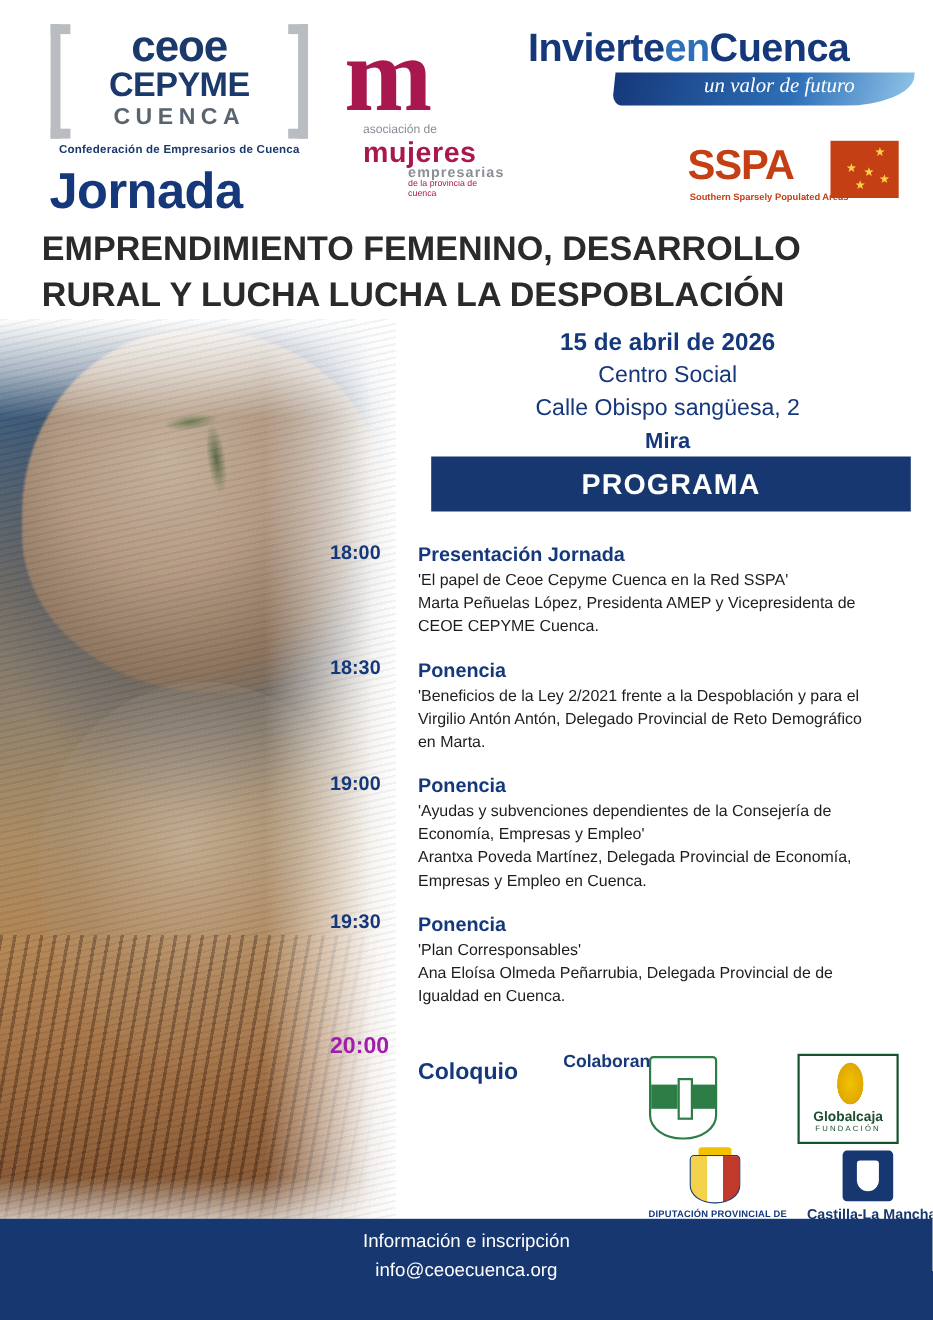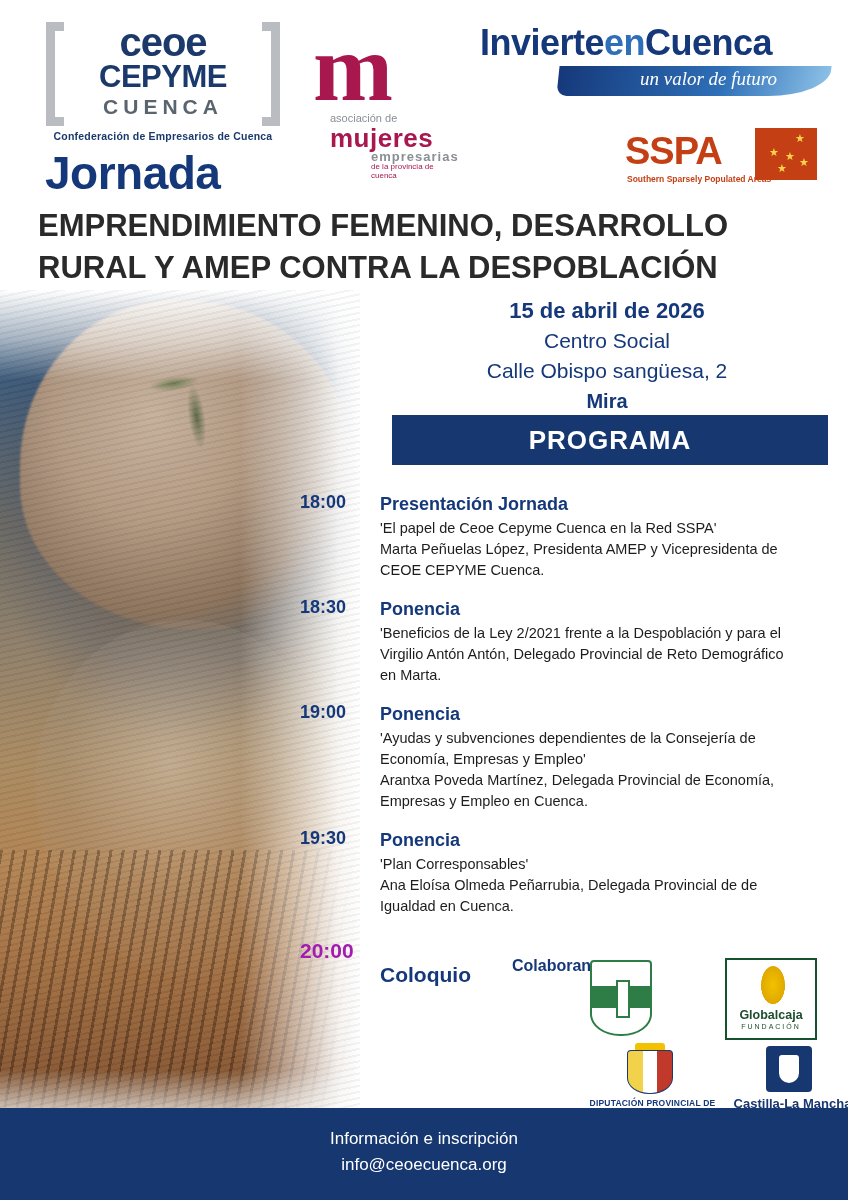--- a/index.html
+++ b/index.html
@@ -269,21 +269,21 @@
   .c-clm .ctxt {
     position: absolute; left: 0; right: 0; top: 50px; text-align: center;
     font-size: 13px; font-weight: bold; color: #16376f;
   }
 
   
   .footer {
     position: absolute; left: 0; bottom: 0; width: 848px; height: 92px;
     background: #16376f; color: #ffffff; text-align: center;
   }
-  .footer .f1 { font-size: 17px; padding-top: 18px; line-height: 26px; }
+  .footer .f1 { font-size: 17px; padding-top: 8px; line-height: 26px; }
   .footer .f2 { font-size: 17px; line-height: 26px; }
 </style>
 </head>
 <body>
 
 <div class="poster">
 
   <div class="photo">
     <div class="photo-hands"></div>
     <div class="photo-plant"></div>
@@ -332,21 +332,21 @@
         <span class="sspa-star" style="left:14px; top:18px;">★</span>
         <span class="sspa-star" style="left:30px; top:22px;">★</span>
         <span class="sspa-star" style="left:44px; top:28px;">★</span>
         <span class="sspa-star" style="left:22px; top:34px;">★</span>
       </div>
     </div>
 
   </div>
 
   <div class="jornada">Jornada</div>
-  <div class="subtitle">EMPRENDIMIENTO FEMENINO, DESARROLLO RURAL Y AMEP CONTRA LA DESPOBLACIÓN</div>
+  <div class="subtitle">EMPRENDIMIENTO FEMENINO, DESARROLLO RURAL Y LUCHA LUCHA LA DESPOBLACIÓN</div>
 
   <div class="event-info">
     <div class="ev-date">15 de abril de 2026</div>
     <div class="ev-place">Centro Social</div>
     <div class="ev-addr">Calle Obispo sangüesa, 2</div>
     <div class="ev-town">Mira</div>
   </div>
 
   <div class="programa-bar">
     <span>PROGRAMA</span>

